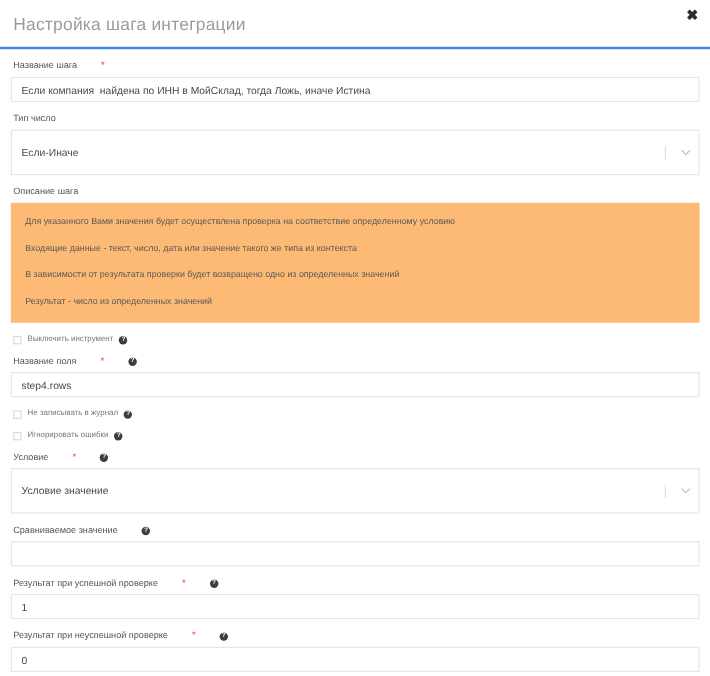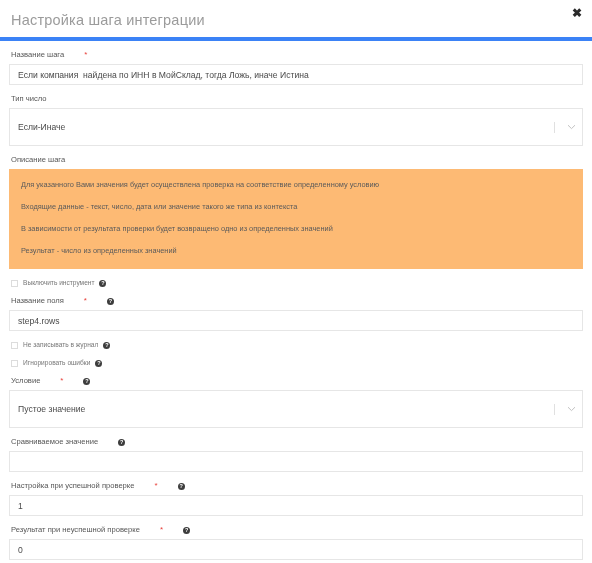--- a/index.html
+++ b/index.html
@@ -14,21 +14,21 @@
     font-family: "Liberation Sans", sans-serif;
     color: #4a4a4a;
     overflow: hidden;
     position: relative;
   }
 
   
   .modal-header {
     position: relative;
     height: 41px;
-    border-bottom: 4px solid #3b82f6;
+    border-bottom: 2px solid #3b82f6;
     padding: 0 10px;
     display: flex;
     align-items: center;
   }
   .modal-title {
     font-size: 14.5px;
     font-weight: 400;
     color: #9b9b9b;
     letter-spacing: .2px;
     padding-left: 1px;
@@ -260,41 +260,41 @@
     <span class="help-icon">?</span>
   </div>
 
   <div class="field-group">
     <div class="field-label">
       <span>Условие</span>
       <span class="req-star">*</span>
       <span class="help-icon">?</span>
     </div>
     <div class="select-wrap">
-      <span class="select-value">Пустое значение</span>
+      <span class="select-value">Условие значение</span>
       <span class="select-sep"></span>
       <span class="chevron">
         <svg width="9" height="6" viewBox="0 0 9 6">
             <path d="M1 1.2 L4.5 4.6 L8 1.2" fill="none" stroke="#c2c2c2" stroke-width="1"></path>
           </svg>
       </span>
     </div>
   </div>
 
   <div class="field-group">
     <div class="field-label">
       <span>Сравниваемое значение</span>
       <span class="help-icon">?</span>
     </div>
     <input class="text-input" type="text" value="" style="">
   </div>
 
   <div class="field-group">
     <div class="field-label">
-      <span>Настройка при успешной проверке</span>
+      <span>Результат при успешной проверке</span>
       <span class="req-star">*</span>
       <span class="help-icon">?</span>
     </div>
     <input class="text-input" type="text" value="1" style="">
   </div>
 
   <div class="field-group">
     <div class="field-label">
       <span>Результат при неуспешной проверке</span>
       <span class="req-star">*</span>

